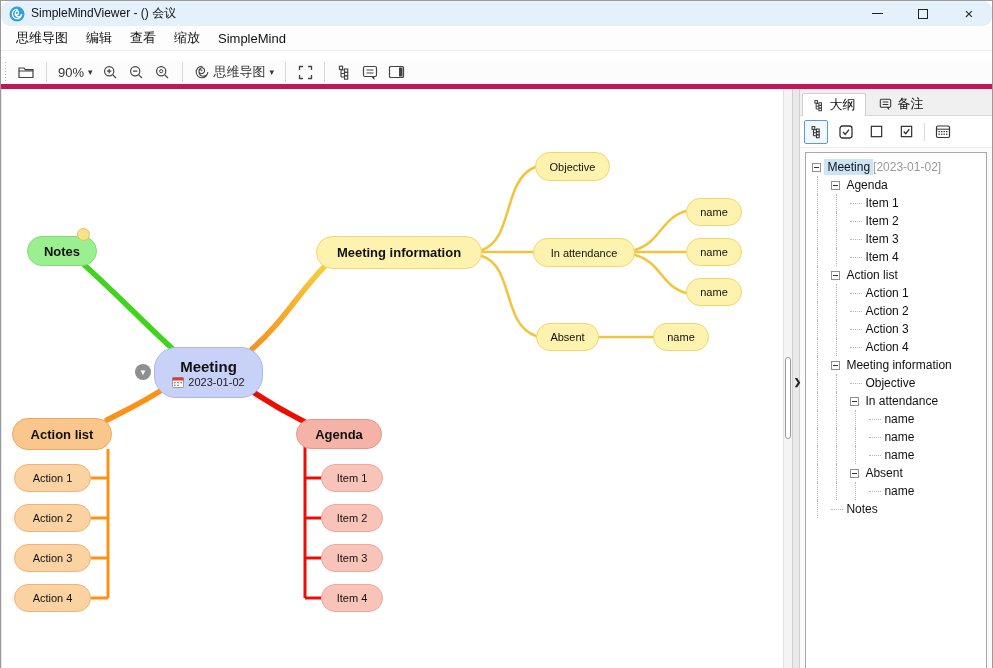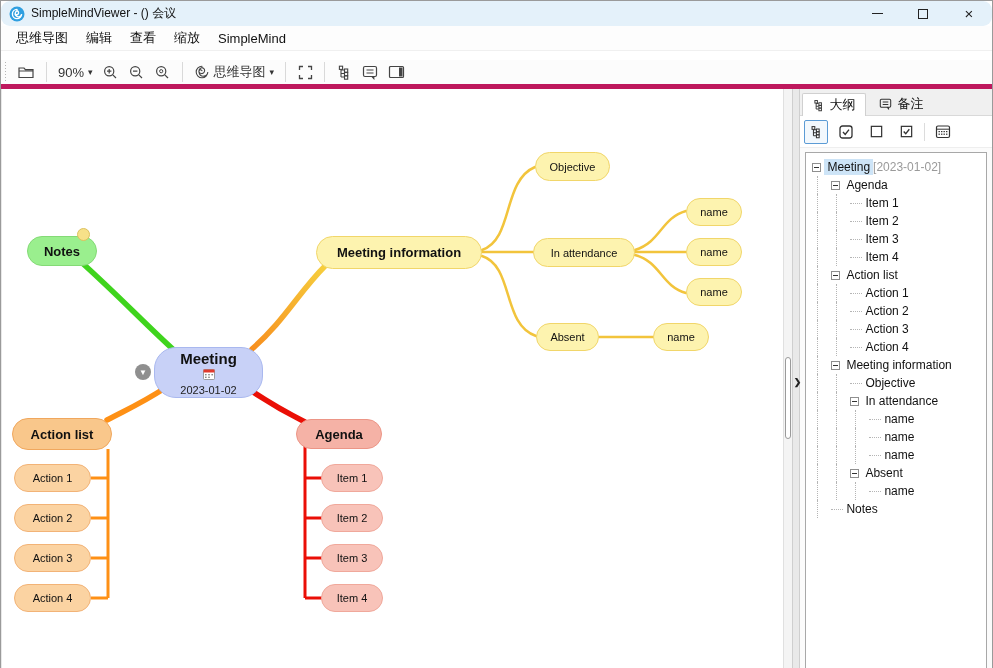--- a/index.html
+++ b/index.html
@@ -47,21 +47,21 @@
   
   .node { position:absolute; display:flex; align-items:center; justify-content:center;
     border-radius:16px; font-size:11px; color:#111; text-align:center; }
   .node.topic { font-weight:bold; font-size:13px; }
   .n-notes   { left:25px; top:147px; width:70px; height:30px; background:#9aef8e; border:1px solid #84da76; }
   .note-dot  { position:absolute; left:75px; top:139px; width:13px; height:13px; border-radius:50%;
     background:#f7e189; border:1px solid #ddc15e; }
   .n-meeting { left:152px; top:258px; width:109px; height:51px; background:#c8d1f7;
     border:1px solid #a9b8ef; border-radius:22px; flex-direction:column; gap:1px; }
   .n-meeting .m-title { font-weight:bold; font-size:15px; }
-  .m-date { display:flex; align-items:center; gap:4px; font-size:11px; color:#222;flex-direction:column; }
+  .m-date { display:flex; align-items:center; gap:4px; font-size:11px; color:#222; }
   .collapse-btn { position:absolute; left:133px; top:275px; width:16px; height:16px;
     border-radius:50%; background:#8f8f8f; color:#fff; font-size:8px;
     display:flex; align-items:center; justify-content:center; }
   .yellow { background:#fdf3af; border:1px solid #f1d66a; }
   .n-info    { left:314px; top:147px; width:166px; height:33px; border-radius:17px; }
   .n-objective { left:533px; top:63px;  width:75px;  height:29px; }
   .n-inatt     { left:531px; top:149px; width:102px; height:29px; }
   .n-name1 { left:684px; top:109px; width:56px; height:28px; }
   .n-name2 { left:684px; top:149px; width:56px; height:28px; }
   .n-name3 { left:684px; top:189px; width:56px; height:28px; }

